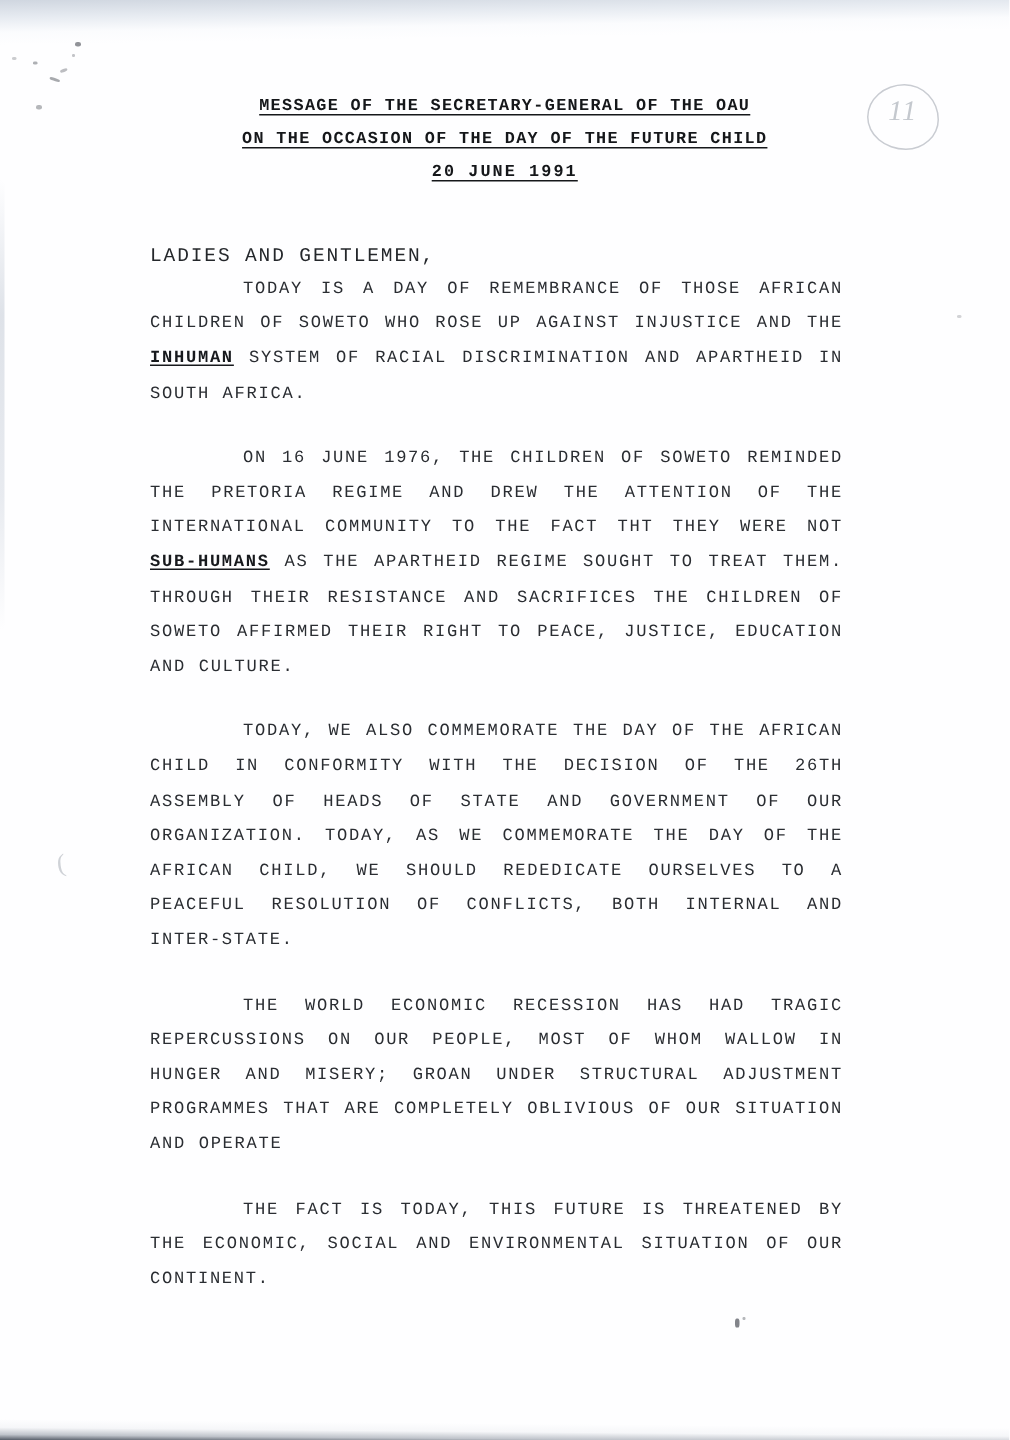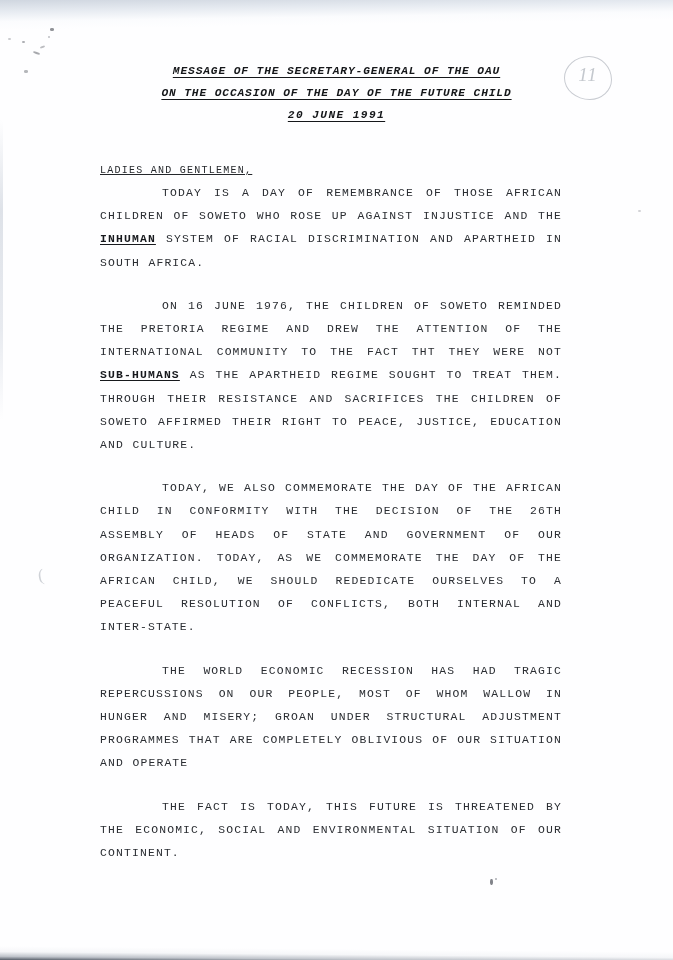--- a/index.html
+++ b/index.html
@@ -60,21 +60,21 @@
     position: absolute;
     background: #6c6f76;
     border-radius: 40%;
     pointer-events: none;
   }
 
   
   .page-stamp {
     position: absolute;
     top: 56px;
-    left: 564px;
+    left: 578px;
     width: 48px;
     height: 44px;
     pointer-events: none;
   }
   .page-stamp .ring {
     position: absolute;
     inset: 0;
     border: 1.2px solid #c9ccd2;
     border-radius: 52% 48% 46% 54% / 50% 54% 46% 50%;
   }
@@ -119,35 +119,33 @@
     display: block;
     font-family: "Liberation Mono", "DejaVu Sans Mono", monospace;
     font-size: 11.2px;
     font-weight: bold;
     letter-spacing: 0.9px;
     color: #15171a;
     line-height: 22px;
     text-decoration: underline;
     text-underline-offset: 3px;
     text-decoration-thickness: 1px;
-    font-style: italic;
     -webkit-font-smoothing: none;
   }
   .title-line.date {
     letter-spacing: 1.4px;
   }
 
   .salutation {
     margin: 0;
     padding: 34px 0 0 100px;
-    font-size: 10px;
+    font-size: 13px;
     letter-spacing: 1.25px;
     color: #24272b;
     line-height: 22px;
-    text-decoration: underline;
   }
 
   .body-wrap {
     padding: 0 111px 0 100px;
   }
 
   p.para {
     margin: 0;
     padding-top: 20px;
     font-size: 11.4px;

